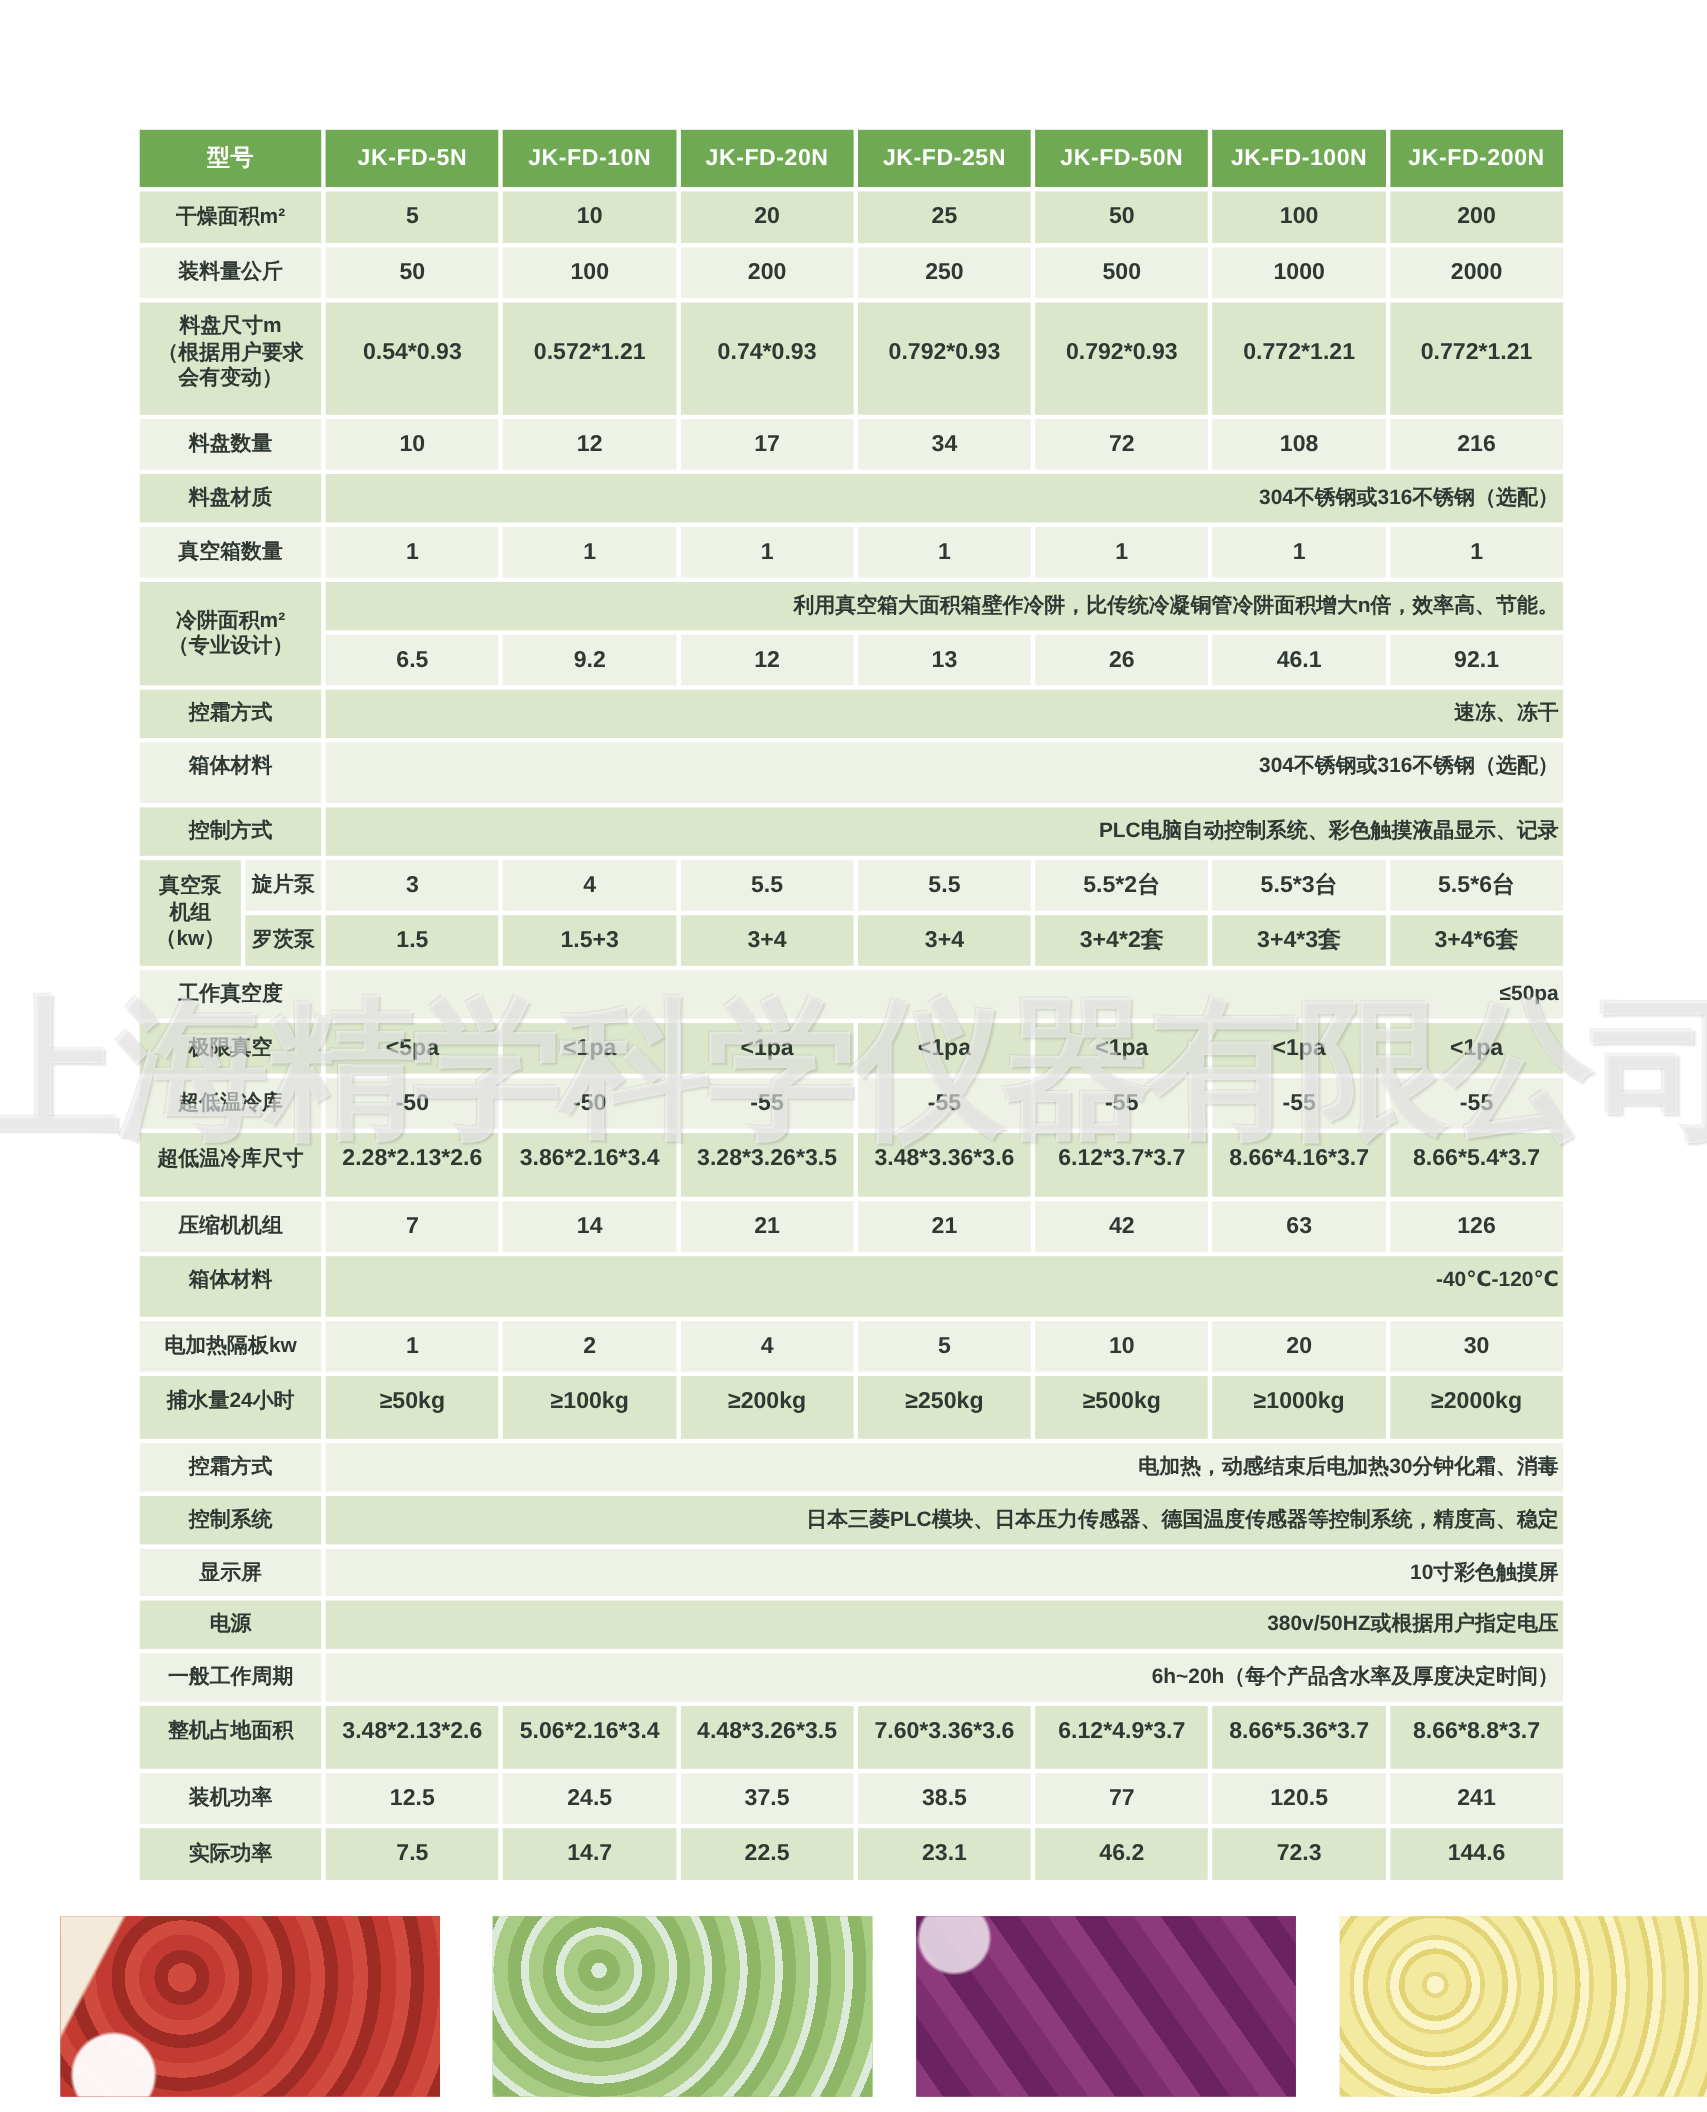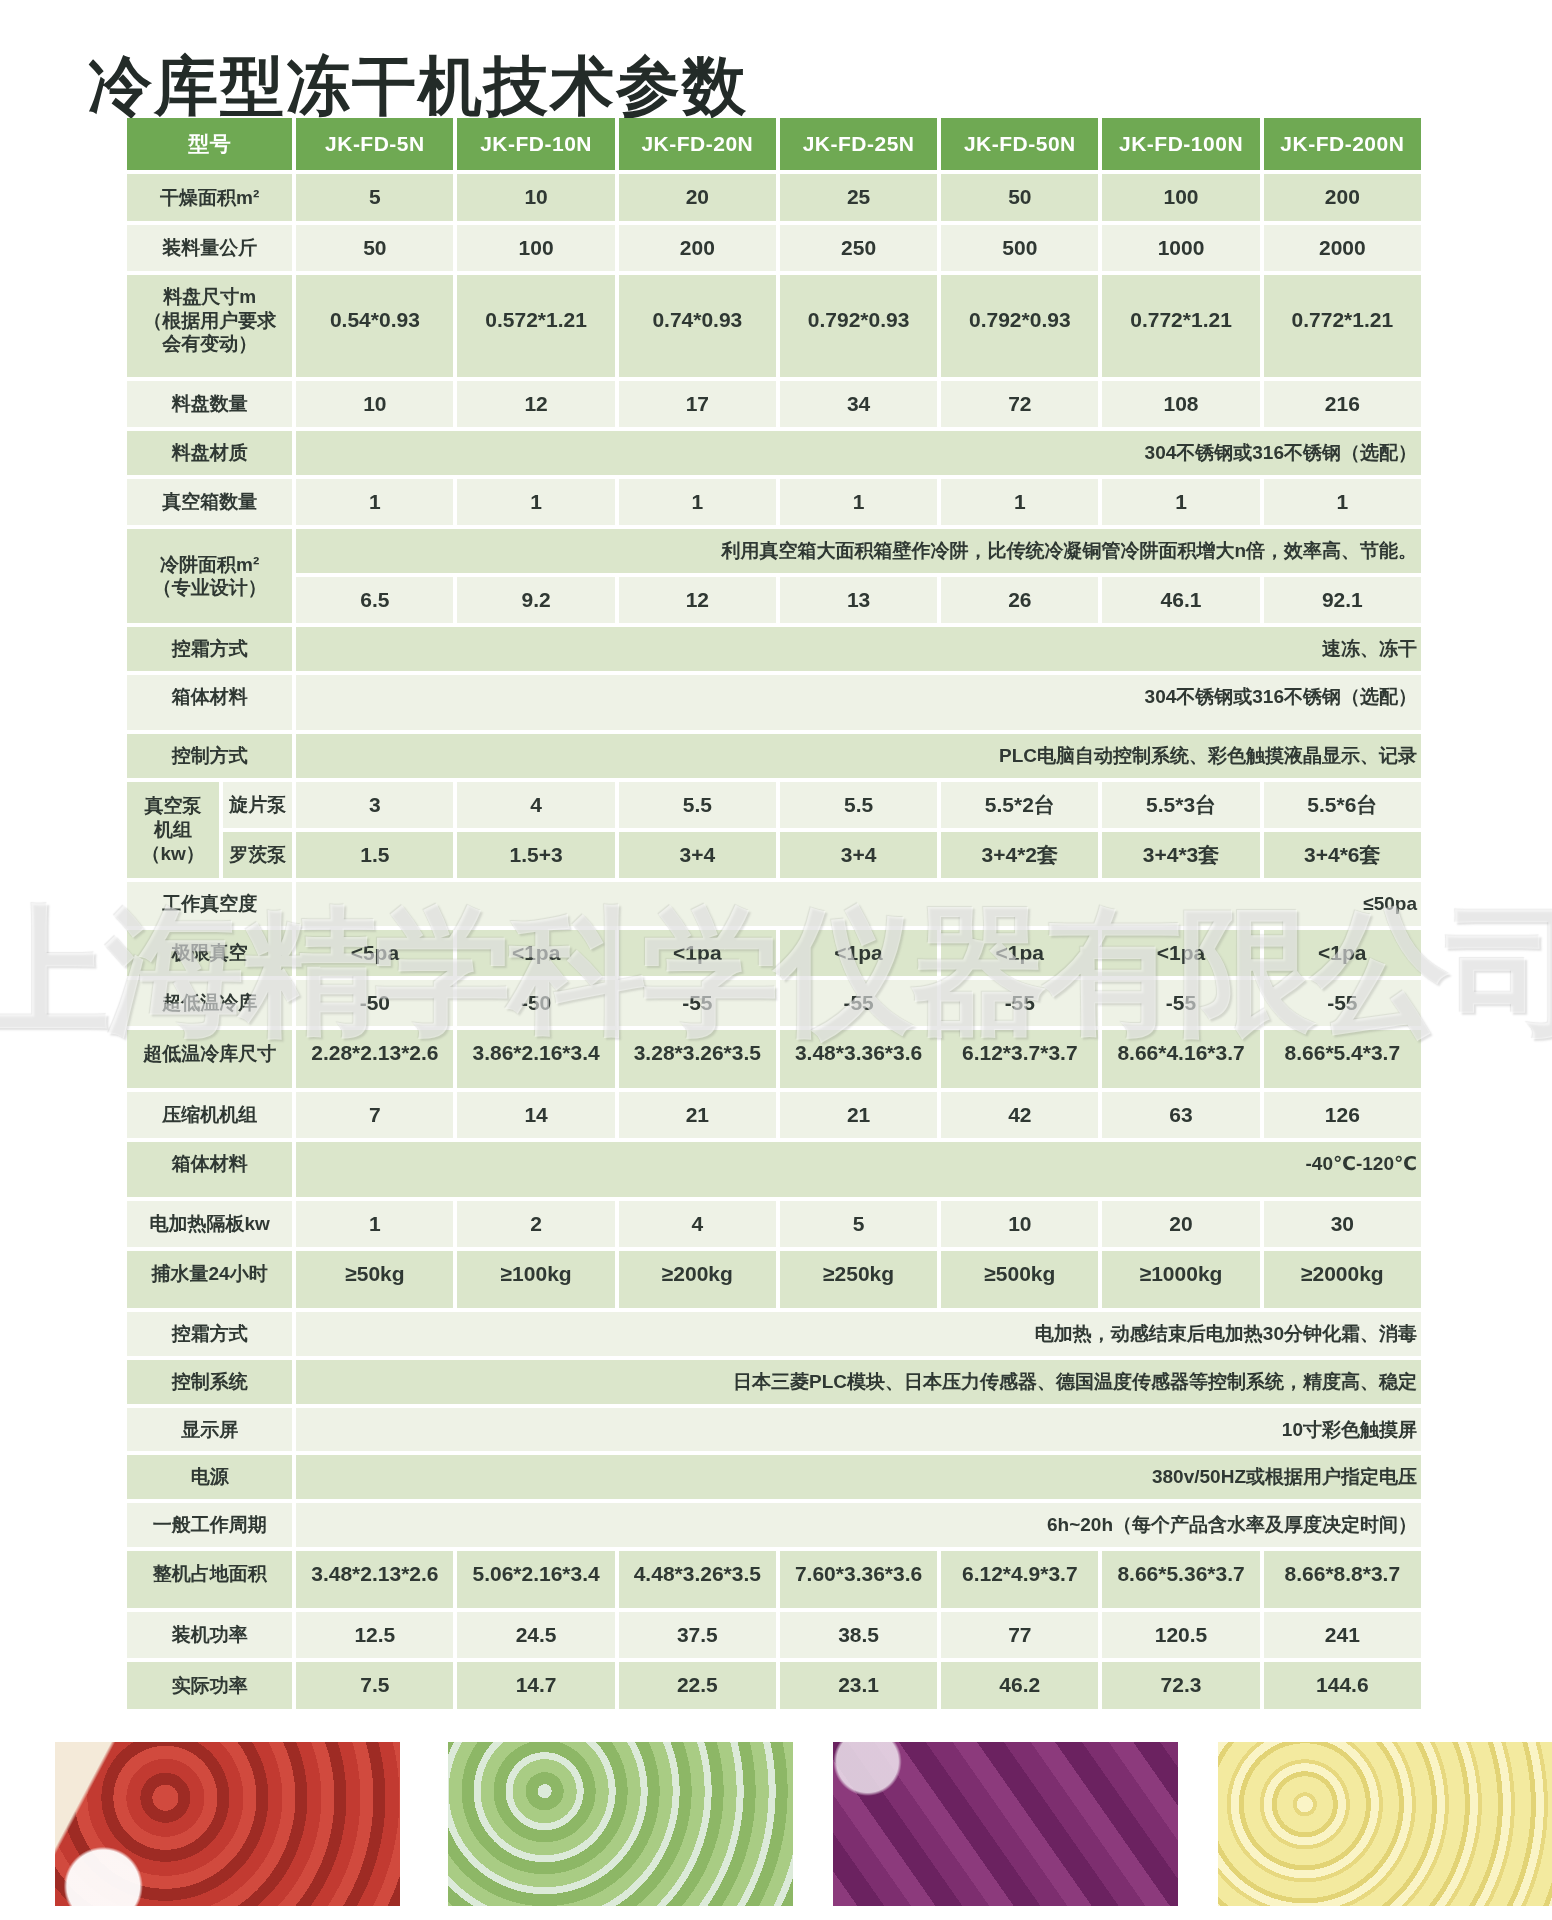--- a/index.html
+++ b/index.html
@@ -82,21 +82,20 @@
       repeating-radial-gradient(circle at 26% 38%, #faf4c6 0 8px, #e7d87f 8px 12px, #f3ea9f 12px 28px, #e2d375 28px 33px),
       repeating-radial-gradient(circle at 74% 70%, #fbf5ca 0 8px, #e7d87f 8px 13px, rgba(243,234,159,0.65) 13px 30px),
       #eee3a0;
   }
 </style>
 </head>
 <body>
 
 <div class="page">
 
-  <h1 class="page-title">冷库型冻干机技术参数</h1>
 
   <div class="spec-wrap">
     <table class="tbl" id="spec-table">
       <colgroup>
         <col class="c-lab">
           <col class="c-sub">
         <col class="c-dat">
           <col class="c-dat">
           <col class="c-dat">
           <col class="c-dat">

